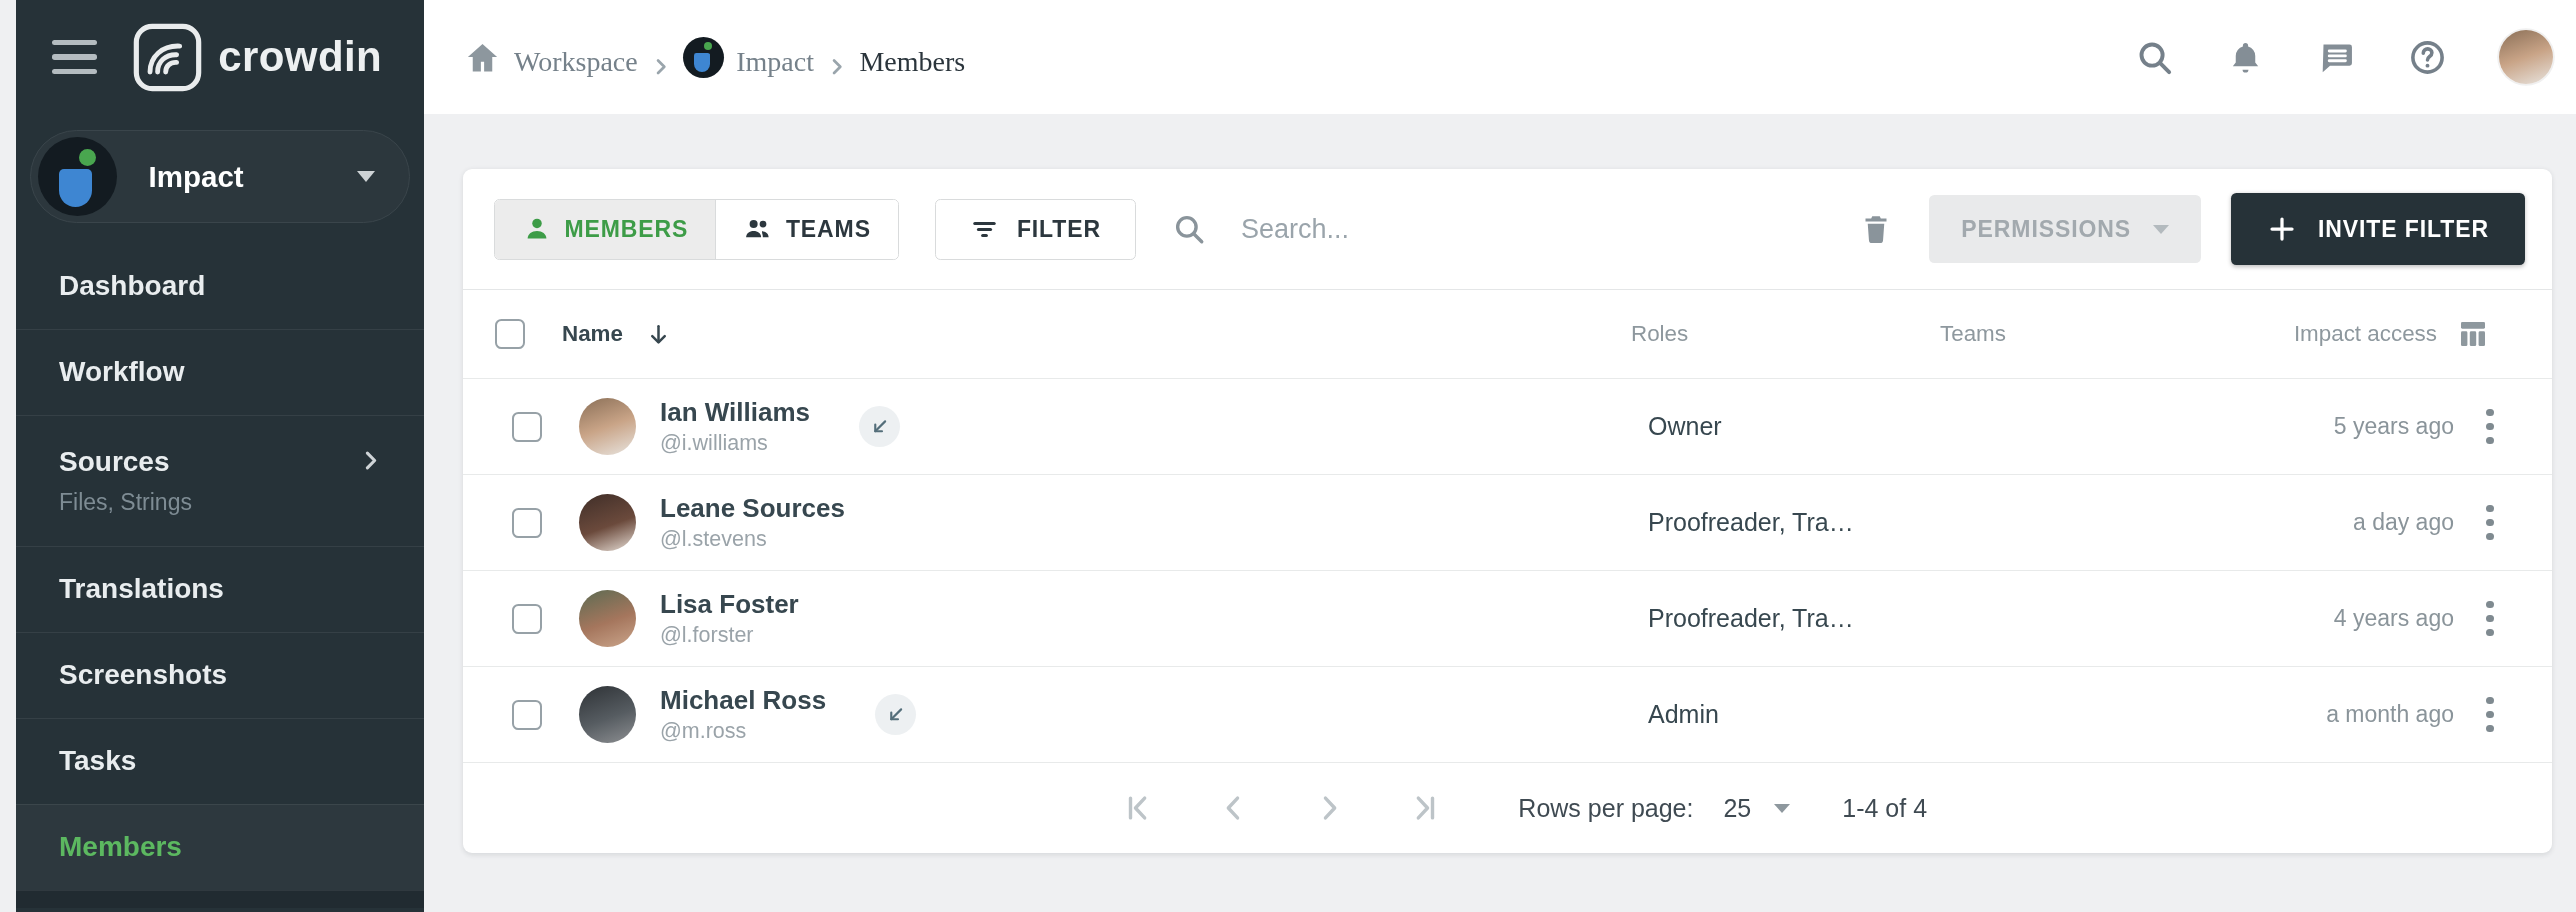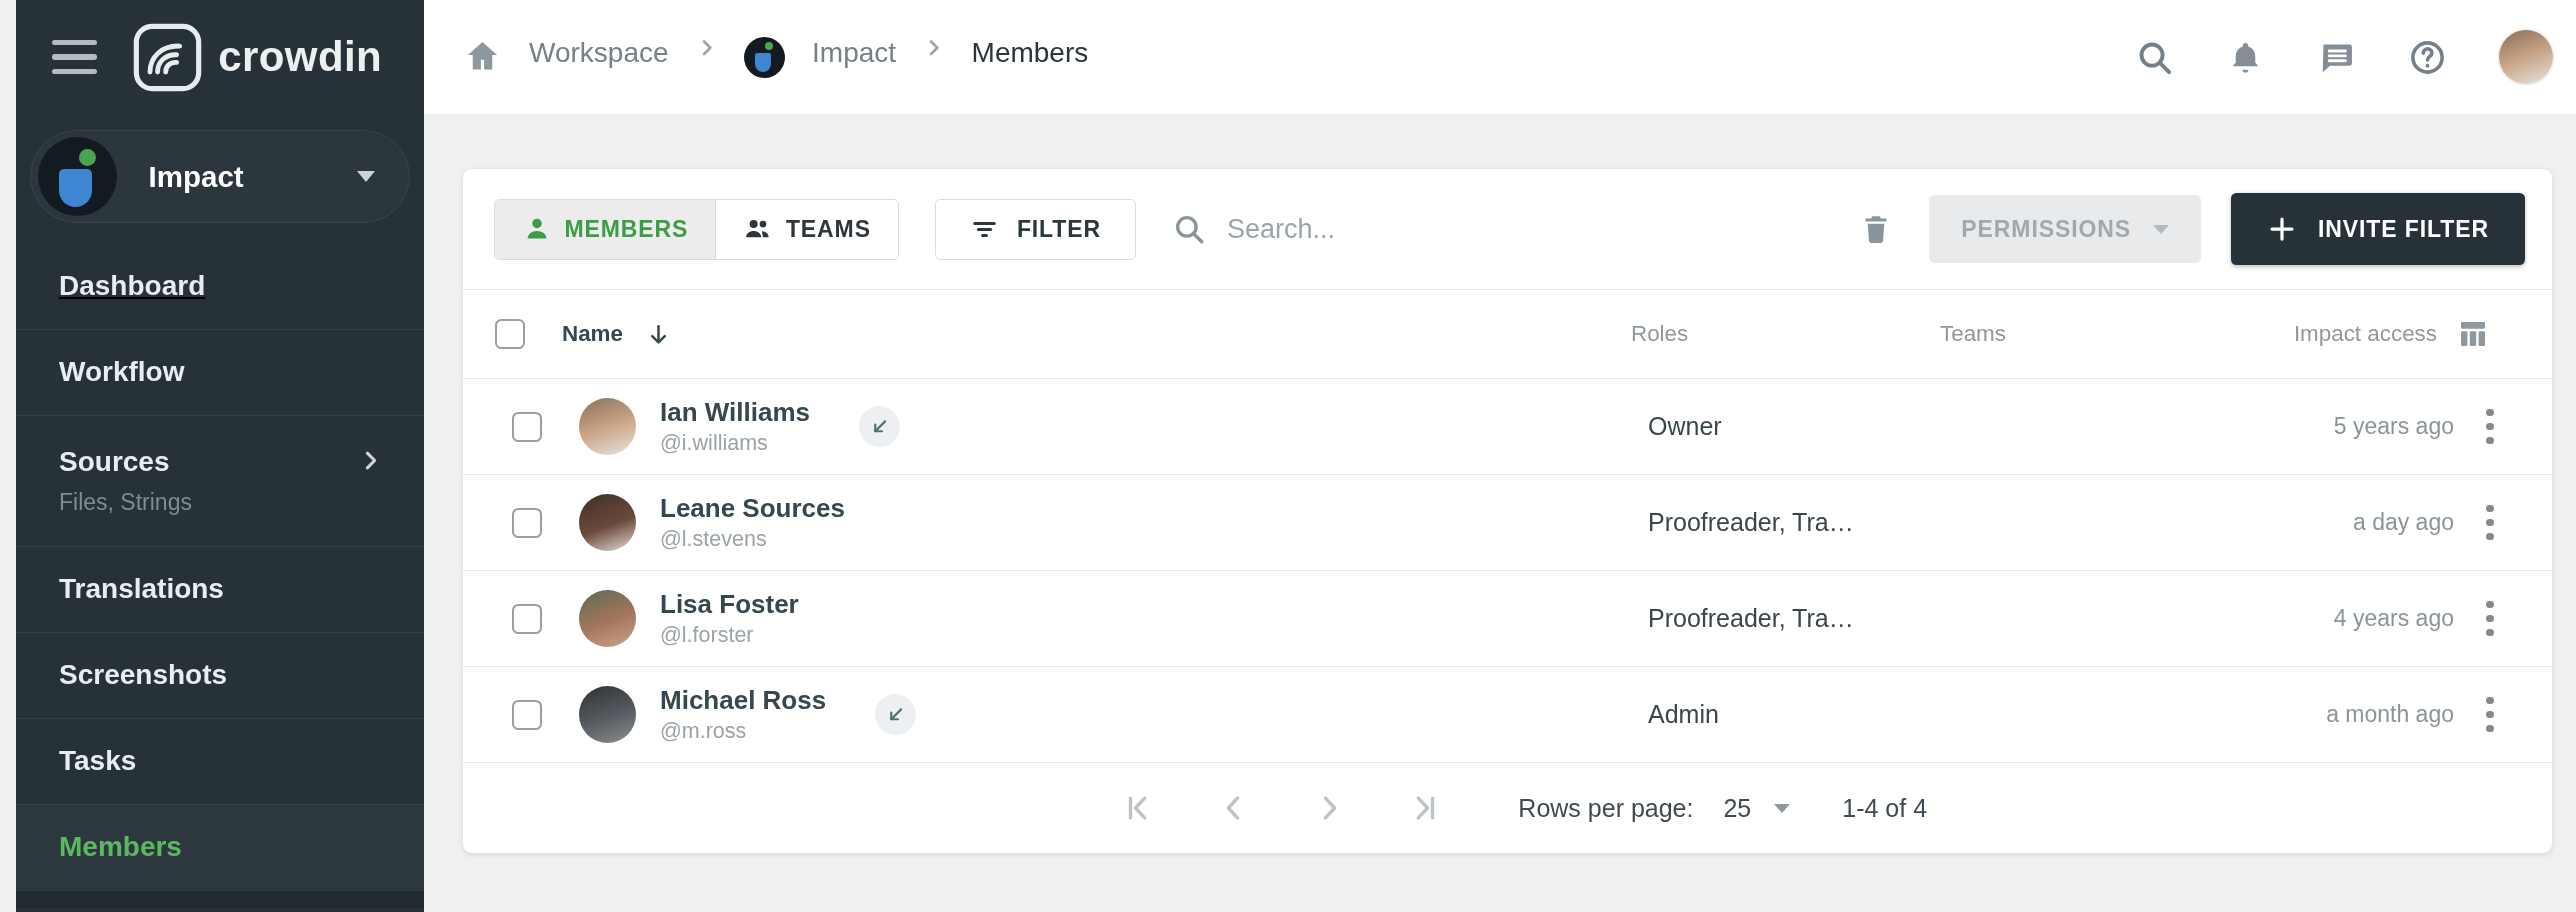--- a/index.html
+++ b/index.html
@@ -24,34 +24,34 @@
   .project-avatar .p-blob { position:absolute; left:21.5px; top:32px; width:33px; height:38px; background:#3e86d2;
     border-radius:5.4px 5.4px 18px 18px; }
   .crumb-avatar .p-dot { left:20.6px; top:5.4px; width:8px; height:8px; }
   .crumb-avatar .p-corner { left:19.7px; top:17px; width:7.2px; height:7.2px; }
   .crumb-avatar .p-blob { left:10.7px; top:16px; width:16px; height:19px; border-radius:2.7px 2.7px 9px 9px; }
   .project-name { font-size:29.5px; font-weight:600; color:#ffffff; flex:1; }
   .caret-down { width:0; height:0; border-left:9.8px solid transparent; border-right:9.8px solid transparent; border-top:11.6px solid #ced3d6; }
 
   .nav-item { position:relative; padding:0 41px 0 43px; min-height:86px; display:flex; flex-direction:column;
     justify-content:center; border-top:0.9px solid rgba(255,255,255,0.07); cursor:pointer; }
-  .nav-item:first-child { border-top:none;text-decoration:underline; }
+  .nav-item:first-child { border-top:none; }
   .nav-row { display:flex; align-items:center; justify-content:space-between; }
   .nav-label { font-size:28px; font-weight:600; color:#e9edef; }
   .nav-sub { margin-top:10.7px; font-size:23px; color:#7e8c94; }
   .nav-item.tall { min-height:131px; }
   .nav-item.active { background:#2d383e; }
   .nav-item.active .nav-label { color:#5cb860; }
   .nav-end { border-top:0.9px solid rgba(255,255,255,0.07); height:18px; background:#212b31; }
   .nav-chevron svg { width:25px; height:25px; }
 
   
   .topbar { position:absolute; left:408px; top:0; right:0; height:114px; background:#ffffff;
     display:flex; align-items:center; padding:0 39px; box-shadow:0 0.9px 0 rgba(0,0,0,0.05); }
-  .breadcrumb { display:flex; align-items:flex-start; gap:27px; flex:1; font-size:28px; color:#75818a; }
+  .breadcrumb { display:flex; align-items:flex-end; gap:12px; flex:1; font-size:28px; color:#75818a;font-family:Liberation Serif, serif; }
   .crumb { cursor:pointer; }
   .crumb.current { color:#2b353c; font-weight:500; cursor:default; }
   .crumb-avatar { width:41px; height:41px; border-radius:50%; background:#131b21; position:relative; flex:none; }
   .crumb-sep svg { width:21.5px; height:21.5px; display:block; }
   .topbar-icons { display:flex; align-items:center; gap:52px; }
   .tb-icon { cursor:pointer; display:flex; }
   .tb-icon svg { width:39px; height:39px; }
   .topbar-avatar { width:54px; height:54px; border-radius:50%; cursor:pointer;
     background:linear-gradient(160deg,#8a6f57 0%,#c9a487 50%,#e8e4df 100%); box-shadow:0 0 0 1.8px #f0f0f0; }
 
@@ -64,21 +64,21 @@
   .tabs { display:flex; border:1.8px solid #d9dbdc; border-radius:5.4px; overflow:hidden; height:61px; flex:none; }
   .tab { display:flex; align-items:center; gap:12.5px; padding:0 27px; font-size:23px; font-weight:700;
     letter-spacing:0.9px; background:#fff; color:#2c373e; border:none; cursor:pointer; font-family:inherit; }
   .tab + .tab { border-left:1.8px solid #d9dbdc; }
   .tab.active { background:#ececec; color:#3d9c47; }
   .tab svg { width:30px; height:30px; }
   .btn-filter { display:flex; align-items:center; gap:18px; height:61px; padding:0 34px; border:1.8px solid #d9dbdc;
     border-radius:5.4px; background:#fff; font-size:23px; font-weight:700; color:#2c373e; letter-spacing:0.9px;
     cursor:pointer; font-family:inherit; flex:none; }
   .btn-filter svg { width:29px; height:29px; }
-  .searchbox { display:flex; align-items:center; gap:21px; flex:1; min-width:0; }
+  .searchbox { display:flex; align-items:center; gap:35px; flex:1; min-width:0; }
   .searchbox svg { width:34px; height:34px; flex:none; }
   .searchbox input { border:none; outline:none; font-size:27px; color:#37474f; width:100%; font-family:inherit; background:transparent; }
   .searchbox input::placeholder { color:#9aa4ab; }
   .toolbar-right { margin-left:auto; display:flex; align-items:center; gap:30px; flex:none; }
   .btn-trash { background:none; border:none; cursor:pointer; display:flex; padding:5.4px; }
   .btn-trash svg { width:36px; height:36px; }
   .btn-permissions { height:68px; padding:0 32px; border-radius:5.4px; background:#e9eaeb; color:#a2a9ae;
     font-size:23px; font-weight:700; letter-spacing:0.9px; border:none; display:flex; align-items:center; gap:21.5px;
     font-family:inherit; cursor:default; }
   .caret-sm { width:0; height:0; border-left:8px solid transparent; border-right:8px solid transparent; border-top:9.8px solid #b3babe; }

